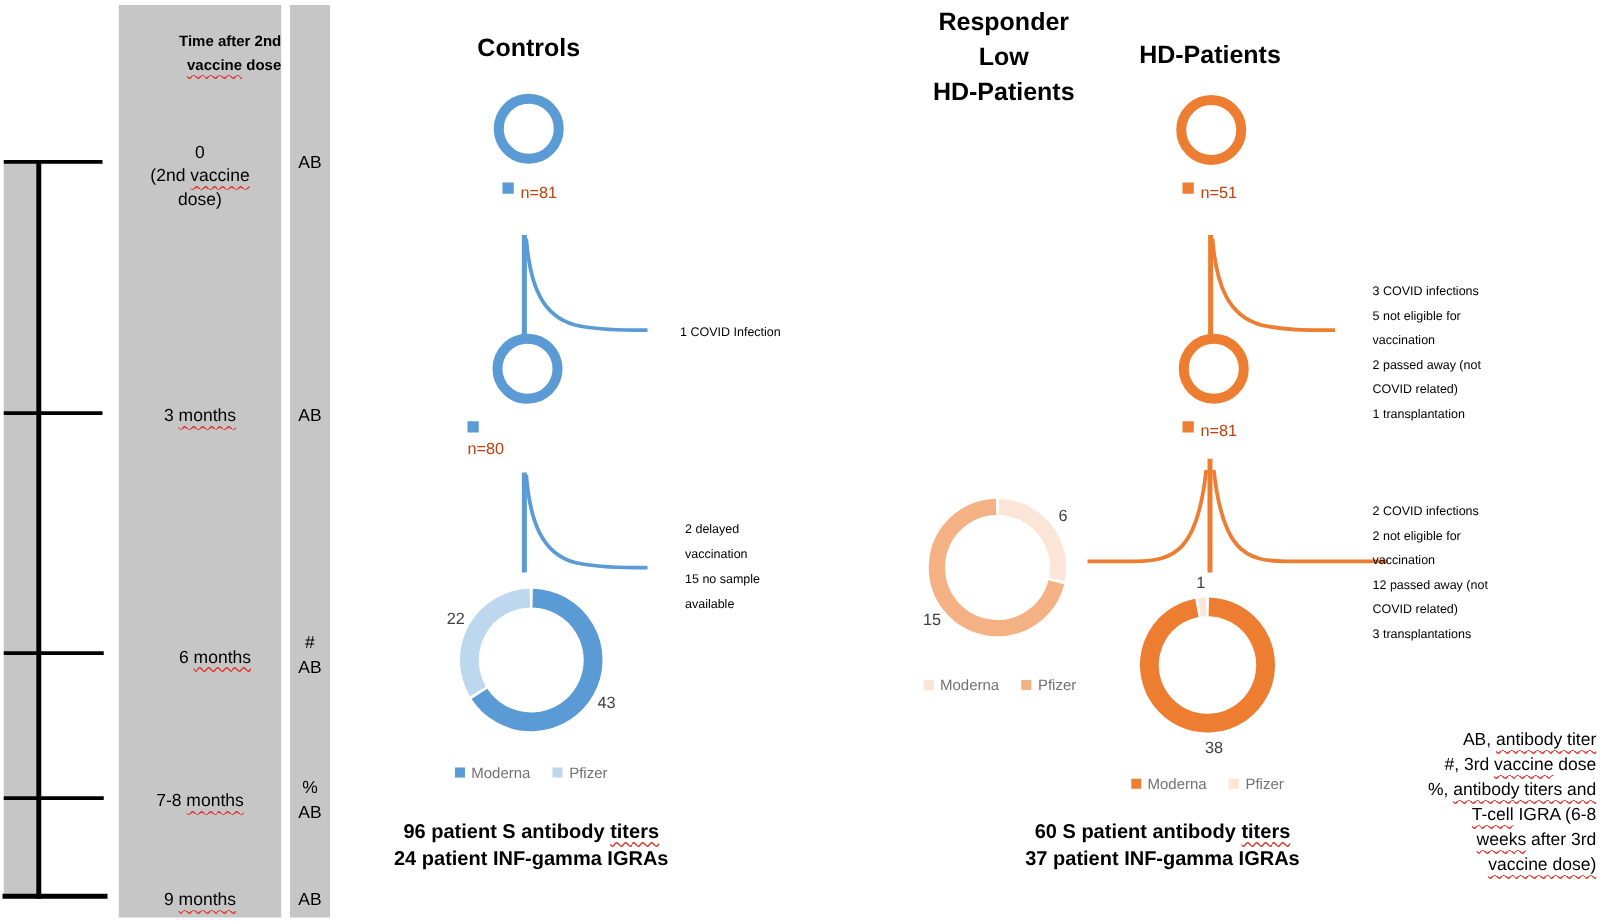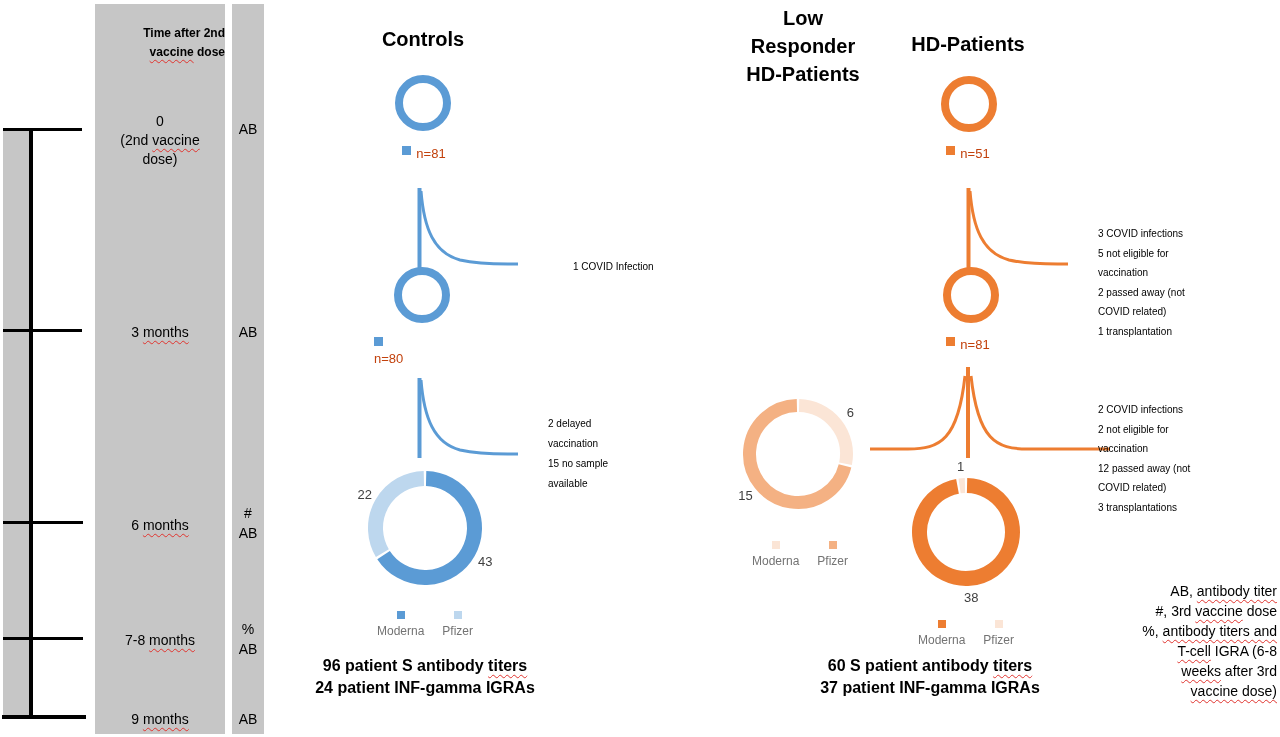--- a/index.html
+++ b/index.html
@@ -8,21 +8,21 @@
   .abs{position:absolute;}
   .panel{background:#C6C6C6;}
   .blk{background:#000;}
   .hdr{font-weight:bold;font-size:12px;line-height:19px;text-align:right;}
   .cell{font-size:14px;line-height:19px;text-align:center;}
   .title{font-weight:bold;font-size:20px;line-height:27px;text-align:center;white-space:nowrap;}
   .title.multi{white-space:normal;line-height:28px;}
   .nleg{display:flex;align-items:flex-start;justify-content:center;gap:5px;font-size:13px;color:#c2410c;}
   .sqr{width:9px;height:9px;display:inline-block;flex:none;}
   .dleg{display:flex;justify-content:center;align-items:center;gap:18px;font-size:12px;color:#737373;}
-  .dleg .it{display:flex;align-items:center;gap:5px;flex-direction:column;}
+  .dleg .it{display:flex;align-items:center;gap:5px;}
   .dleg .sqr{width:8px;height:8px;}
   .ann{font-size:10px;line-height:19.5px;white-space:nowrap;}
   .cap{font-weight:bold;font-size:16px;line-height:22px;text-align:center;white-space:nowrap;}
   .fnote{font-size:14px;line-height:20px;text-align:right;white-space:nowrap;}
   .sq{text-decoration-line:underline;text-decoration-style:wavy;text-decoration-color:#E0342F;
       text-decoration-thickness:1px;text-underline-offset:3px;}
   .donut-label{font-family:"Liberation Sans",sans-serif;font-size:13px;fill:#404040;}
   svg{display:block;overflow:visible;}
 </style>
 </head>
@@ -47,21 +47,21 @@
     </div>
 
   <div class="abs cell" style="left:95px;top:112px;width:130px;">
       <div class="rl"><span>0</span></div>
       <div class="rl"><span>(2nd </span><span class="sq">vaccine</span></div>
       <div class="rl"><span>dose)</span></div>
     </div>
   <div class="abs cell" style="left:95px;top:323px;width:130px;">
       <div class="rl"><span>3 </span><span class="sq">months</span></div>
     </div>
-  <div class="abs cell" style="left:95px;top:516px;width:130px;">
+  <div class="abs cell" style="left:95px;top:516px;width:130px;padding-left:12px;">
       <div class="rl"><span>6 </span><span class="sq">months</span></div>
     </div>
   <div class="abs cell" style="left:95px;top:631px;width:130px;">
       <div class="rl"><span>7-8 </span><span class="sq">months</span></div>
     </div>
   <div class="abs cell" style="left:95px;top:710px;width:130px;">
       <div class="rl"><span>9 </span><span class="sq">months</span></div>
     </div>
 
   <div class="abs cell" style="left:232px;top:120px;width:32px;">
@@ -89,21 +89,21 @@
     </svg>
   <div class="abs nleg" style="left:374px;top:146px;width:100px;">
     <span class="sqr" style="background: rgb(91, 155, 213);"></span>
     <span>n=81</span>
   </div>
 
   <svg class="abs" style="left:400px;top:185px;" width="130" height="88" viewBox="0 0 130 88">
     <line x1="19.5" y1="3" x2="19.5" y2="84" stroke-width="4" stroke="#5B9BD5"></line>
     <path d="M 21 6 C 24 44, 34 68, 60 75 C 82 80, 104 79, 118 79" fill="none" stroke-width="3" stroke="#5B9BD5"></path>
   </svg>
-  <div class="abs ann" style="left:573px;top:257px;">1 COVID Infection</div>
+  <div class="abs ann" style="left:544px;top:257px;">1 COVID Infection</div>
 
   <svg class="abs" style="left:394px;top:267px;" width="56" height="56" viewBox="0 0 56 56">
       <circle cx="28" cy="28" r="24" fill="none" stroke="#5B9BD5" stroke-width="8"></circle>
     </svg>
   <div class="abs nleg" style="left:374px;top:337px;width:100px;flex-direction:column;">
     <span class="sqr" style="background: rgb(91, 155, 213);"></span>
     <span>n=80</span>
   </div>
 
   <svg class="abs" style="left:400px;top:374px;" width="130" height="88" viewBox="0 0 130 88">
@@ -132,22 +132,22 @@
       <span class="sqr" style="background: rgb(189, 215, 238);"></span>
       <span>Pfizer</span>
     </span>
   </div>
   <div class="abs cap" style="left:270px;top:655px;width:310px;">
       <div class="rl"><span>96 patient S antibody </span><span class="sq">titers</span></div>
       <div class="rl"><span>24 patient INF-gamma IGRAs</span></div>
     </div>
 
   <div class="abs title multi" style="left:713px;top:4px;width:180px;">
+      <div class="rl"><span>Responder</span></div>
       <div class="rl"><span>Low</span></div>
-      <div class="rl"><span>Responder</span></div>
       <div class="rl"><span>HD-Patients</span></div>
     </div>
 
   <svg class="abs" style="left:718px;top:374px;" width="160" height="160" viewBox="0 0 160 160">
       <path d="M 81.10 31.51 A 48.5 48.5 0 0 1 127.52 89.72" fill="none" stroke="#FBE5D6" stroke-width="13"></path>
       <text x="132.4" y="38.2" text-anchor="middle" dominant-baseline="central" class="donut-label">6</text>
       <path d="M 127.03 91.86 A 48.5 48.5 0 1 1 78.90 31.51" fill="none" stroke="#F4B183" stroke-width="13"></path>
       <text x="27.6" y="121.8" text-anchor="middle" dominant-baseline="central" class="donut-label">15</text>
     </svg>
   <div class="abs dleg" style="left:705px;top:541px;width:190px;">

